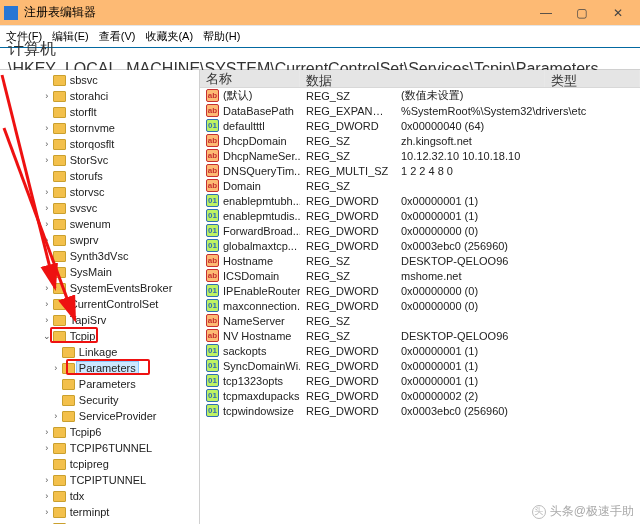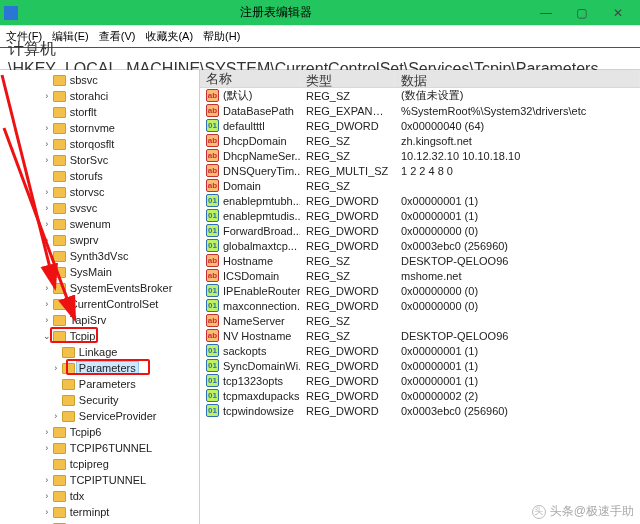--- a/index.html
+++ b/index.html
@@ -13,22 +13,21 @@
     overflow: hidden;
     position: relative;
   }
   
   .titlebar {
     height: 26px;
     display: flex;
     align-items: center;
     padding: 0 4px;
     border-bottom: 1px solid #e5e5e5;
-    background: #22c55e;
-    text-align: center;
+    background: #fdba74;
   }
   .titlebar .app-icon {
     width: 14px; height: 14px;
     background: #2976d4;
     margin-right: 6px;
   }
   .titlebar .title { flex: 1; font-size: 12px; }
   .winbtns { display: flex; }
   .winbtn {
     width: 36px; height: 26px;
@@ -372,22 +371,22 @@
           <span class="branch">&nbsp;&nbsp;&nbsp;&nbsp;&nbsp;&nbsp;&nbsp;&nbsp;&nbsp;&nbsp;&nbsp;&nbsp;</span>
           <span class="chevron">›</span>
           <span class="folder"></span>
           <span class="label">TermService</span>
         </div>
       </div>
   </div>
   <div class="list-pane">
     <div class="list-head">
       <div class="col c-name">名称</div>
+      <div class="col c-data">数据</div>
       <div class="col c-type">类型</div>
-      <div class="col c-data">数据</div>
     </div>
     <div class="list-body" id="list">
         <div class="list-row">
           <div class="cell c-name">
             <span class="val-icon str">ab</span>
             <span>(默认)</span>
           </div>
           <div class="cell c-type">REG_SZ</div>
           <div class="cell c-data">(数值未设置)</div>
         </div>

